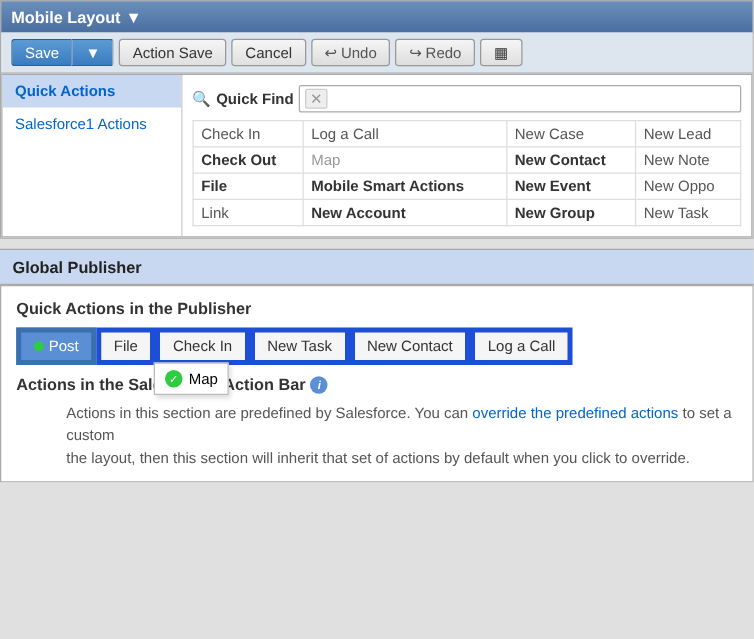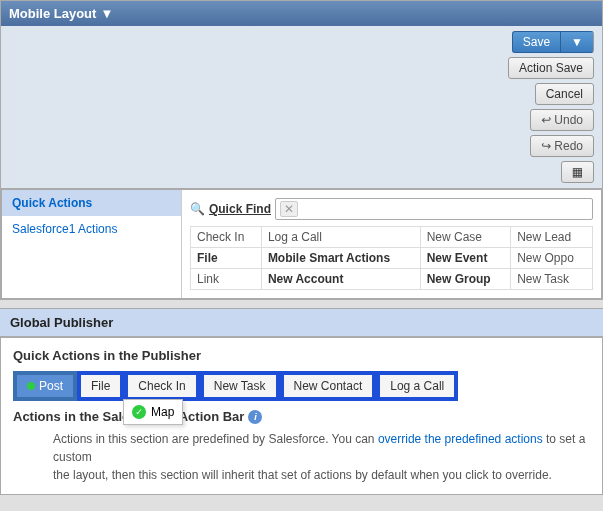--- a/index.html
+++ b/index.html
@@ -15,24 +15,23 @@
       display: flex;
       align-items: center;
       gap: 4px;
     }
 
     
     .toolbar {
       background: #dde5ee;
       padding: 5px 8px;
       display: flex;
-      align-items: flex-end;
+      align-items: flex-start;
       gap: 4px;
       border-bottom: 1px solid #aaa;
-      flex-direction: column;
     }
     .btn {
       padding: 3px 10px;
       font-size: 12px;
       cursor: pointer;
       border-radius: 3px;
       border: 1px solid #999;
       background: linear-gradient(to bottom, #f5f5f5, #e0e0e0);
       color: #333;
     }
@@ -60,21 +59,21 @@
     
     .main-content {
       background: white;
       display: flex;
       border: 1px solid #aaa;
       margin: 0;
     }
 
     
     .sidebar {
-      width: 180px;
+      width: 144px;
       border-right: 1px solid #ccc;
       padding: 0;
       flex-shrink: 0;
     }
     .sidebar-item {
       padding: 6px 10px;
       font-size: 12px;
       cursor: pointer;
     }
     .sidebar-item.active {
@@ -96,21 +95,20 @@
     .quick-find-row {
       display: flex;
       align-items: center;
       gap: 4px;
       margin-bottom: 6px;
     }
     .quick-find-label {
       font-size: 12px;
       font-weight: bold;
       color: #333;
-      text-decoration: underline;
     }
     .quick-find-input-wrap {
       display: flex;
       align-items: center;
       border: 1px solid #aaa;
       background: white;
       padding: 2px 4px;
       border-radius: 2px;
       flex: 1;
     }
@@ -336,20 +334,26 @@
           </div>
         </div>
 
         <table class="actions-table">
           <tbody>
             <tr>
               <td class="normal">Check In</td>
               <td class="normal">Log a Call</td>
               <td class="normal">New Case</td>
               <td class="normal">New Lead</td>
+            </tr>
+            <tr>
+              <td class="bold">Check Out</td>
+              <td class="greyed">Map</td>
+              <td class="bold">New Contact</td>
+              <td class="normal">New Note</td>
             </tr>
             <tr>
               <td class="bold">File</td>
               <td class="bold">Mobile Smart Actions</td>
               <td class="bold">New Event</td>
               <td class="normal">New Oppo</td>
             </tr>
             <tr>
               <td class="normal">Link</td>
               <td class="bold">New Account</td>

